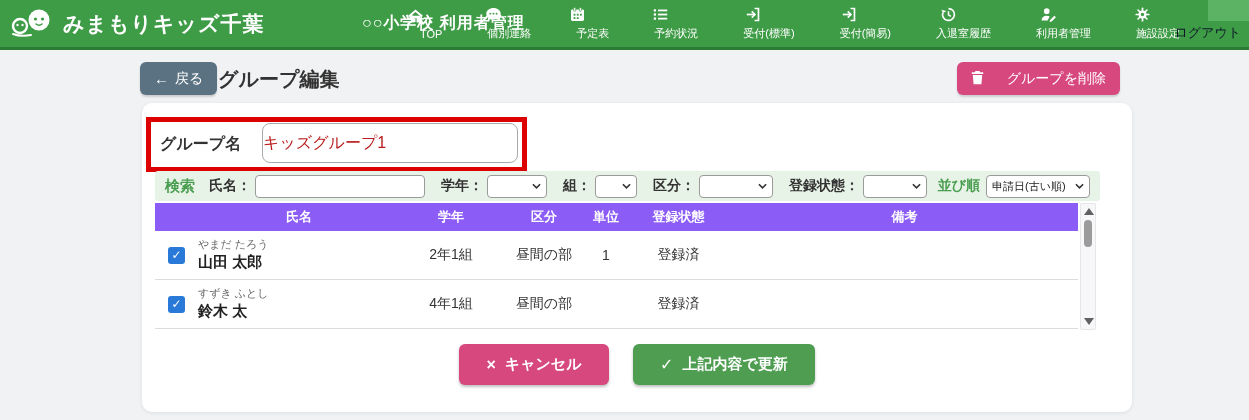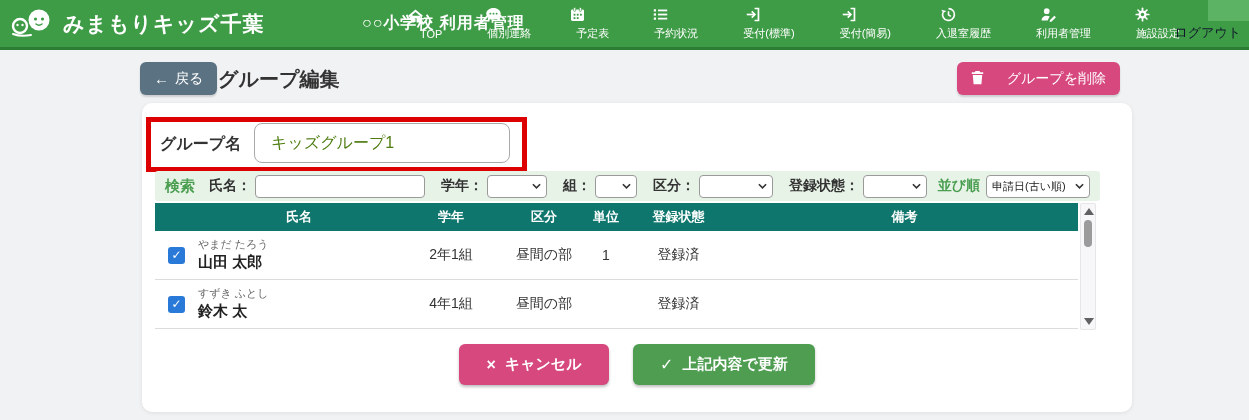--- a/index.html
+++ b/index.html
@@ -34,44 +34,44 @@
                 font-size:14px; display:flex; align-items:center; gap:23px; cursor:pointer;
                 box-shadow:0 2px 2px rgba(0,0,0,.15); font-family:inherit; }
   .delete-btn svg { width:13px; height:15px; }
 
   
   .card { position:absolute; left:142px; top:103px; width:990px; height:309px;
           background:#fff; border-radius:10px; box-shadow:0 1px 4px rgba(0,0,0,.08); }
 
   
   .group-label { position:absolute; left:18px; top:31px; font-size:16px; font-weight:bold; color:#333; }
-  .group-input { position:absolute; left:112px; top:20px; width:256px; height:40px;
-                 border:1px solid #a9a9a9; border-radius:8px; font-size:16px; padding:0 16px;
-                 font-family:inherit; color:#4d7c0f; }
+  .group-input { position:absolute; left:120px; top:20px; width:256px; height:40px;
+                 border:1px solid #a9a9a9; border-radius:8px; font-size:16px; padding:0 0;
+                 font-family:inherit; color:#b91c1c; }
   .annotation { position:absolute; left:4px; top:14px; width:381px; height:55px;
                 border:5px solid #dd0000; pointer-events:none; }
 
   
   .search-bar { position:absolute; left:13px; top:68px; width:945px; height:30px;
                 background:#e8f3e8; border-radius:3px; display:flex; align-items:center;
                 padding:0 10px; font-size:14px; color:#333; }
   .search-title { color:#4a9e50; font-weight:bold; font-size:15px; margin-right:14px; }
   .sb-label { font-weight:bold; white-space:nowrap; margin-right:4px; }
   .sb-gap { margin-left:16px; }
   .text-input { height:23px; border:1px solid #9a9a9a; border-radius:4px; background:#fff;
                 font-family:inherit; font-size:13px; padding:0 6px; }
   .fake-select { height:23px; border:1px solid #9a9a9a; border-radius:4px; background:#fff;
                  display:inline-flex; align-items:center; justify-content:space-between;
                  padding:0 5px; font-size:11px; color:#222; cursor:pointer; }
   .fake-select svg { width:9px; height:6px; margin-left:4px; flex:none; }
   .sort-label { color:#4a9e50; font-weight:bold; margin-left:auto; margin-right:6px;text-align:center; }
 
   
   .table { position:absolute; left:13px; top:100px; width:923px; height:127px; overflow:hidden; }
-  .thead { display:flex; height:28px; background:#0f766e; color:#fff; font-size:13px;
+  .thead { display:flex; height:28px; background:#8b5cf6; color:#fff; font-size:13px;
            font-weight:bold; align-items:center; }
   .trow { display:flex; height:49px; align-items:center; border-bottom:1px solid #dcdcdc;
           font-size:14px; color:#333; background:#fff; }
   .c-check{ width:43px; display:flex; justify-content:center; }
   .c-name { width:202px; }
   .c-grade{ width:102px; text-align:center; }
   .c-cat  { width:84px;  text-align:center; }
   .c-unit { width:40px;  text-align:center; }
   .c-stat { width:105px; text-align:center; }
   .c-note { flex:1; text-align:center; }

